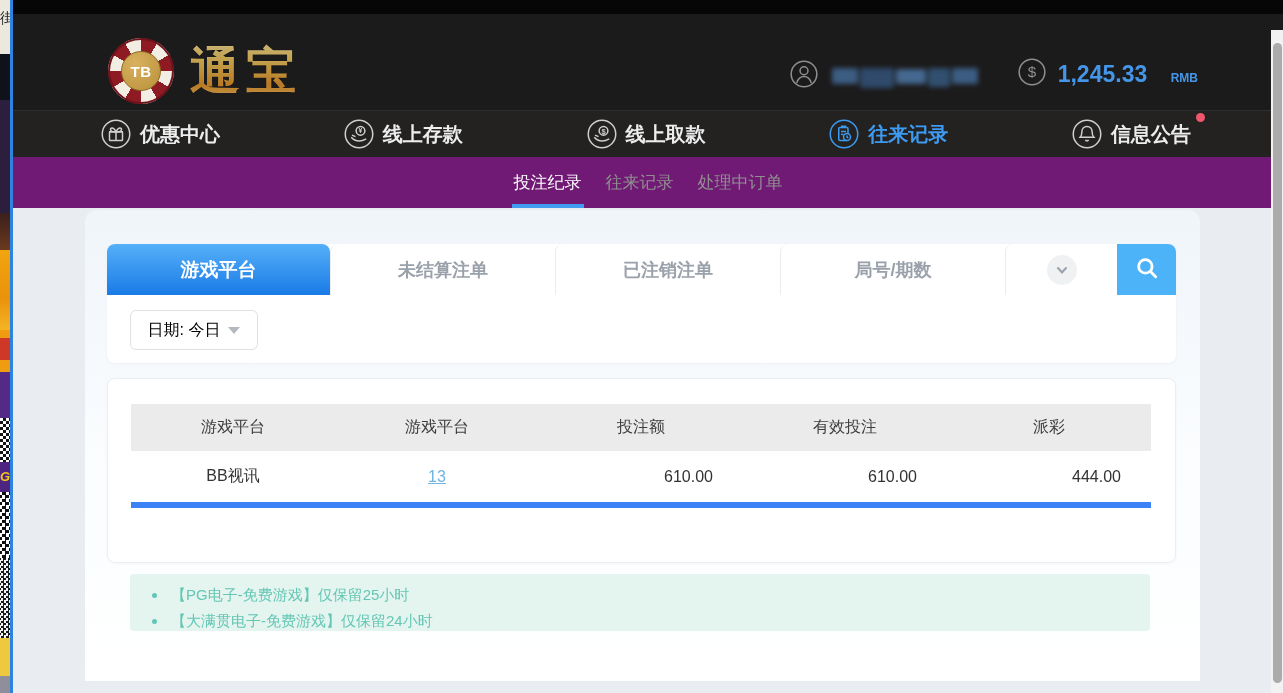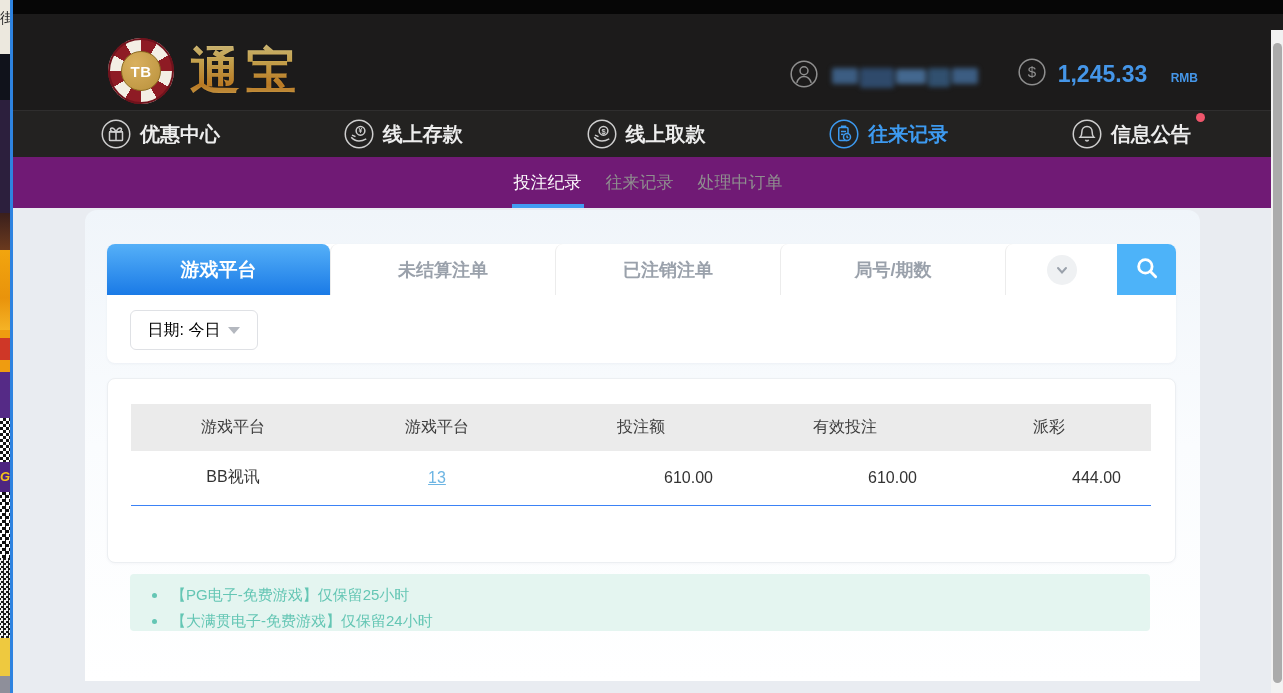--- a/index.html
+++ b/index.html
@@ -89,21 +89,21 @@
   .search-btn { position:absolute; left:1010px; top:0; width:59px; height:51px; background:#4db3f9; border:none; border-radius:0 8px 0 0;
                 display:flex; align-items:center; justify-content:center; color:#fff; cursor:pointer; }
   .date-box { position:absolute; left:23px; top:66px; width:128px; height:40px; border:1px solid #dfe1e5; border-radius:6px;
               display:flex; align-items:center; justify-content:center; gap:8px; color:#000000; font-size:16px; cursor:pointer; background:#fff; }
   .caret-down { width:0; height:0; border-left:6px solid transparent; border-right:6px solid transparent; border-top:7px solid #b4b8bf; }
 
   .table-card { position:absolute; left:22px; top:168px; width:1069px; height:185px; background:#fff; border:1px solid #eceff2; border-radius:8px; box-shadow:0 1px 3px rgba(40,60,90,.04); }
   table.report { position:absolute; left:23px; top:25px; width:1020px; border-collapse:collapse; table-layout:fixed; }
   table.report th { height:47px; background:#ebebeb; color:#3d3d3d; font-size:16px; font-weight:normal; text-align:center; }
   table.report td { font-size:16px; color:#333; }
-  tr.data-row td { height:54px; background:#fff; border-bottom:1px solid #3b82f6; }
+  tr.data-row td { height:54px; background:#fff; border-bottom:6px solid #3b82f6; }
   tr.total-row td { height:49px; background:#f6f7f9; font-weight:bold; color:#161616; font-size:17px; }
   .col-c { text-align:center; }
   .col-r { text-align:right; padding-right:30px; }
   a.count-link { color:#6db5e3; text-decoration:underline; cursor:pointer; }
 
   .notes-box { position:absolute; left:45px; top:364px; width:1020px; height:57px; background:#e4f5f0; border-radius:4px; padding:8px 0 0 22px; }
   .note-line { display:flex; align-items:center; gap:14px; color:#64c6b4; font-size:15px; line-height:26px; }
   .note-bullet { width:5px; height:5px; border-radius:50%; background:#64c6b4; flex:none; }
 
   

